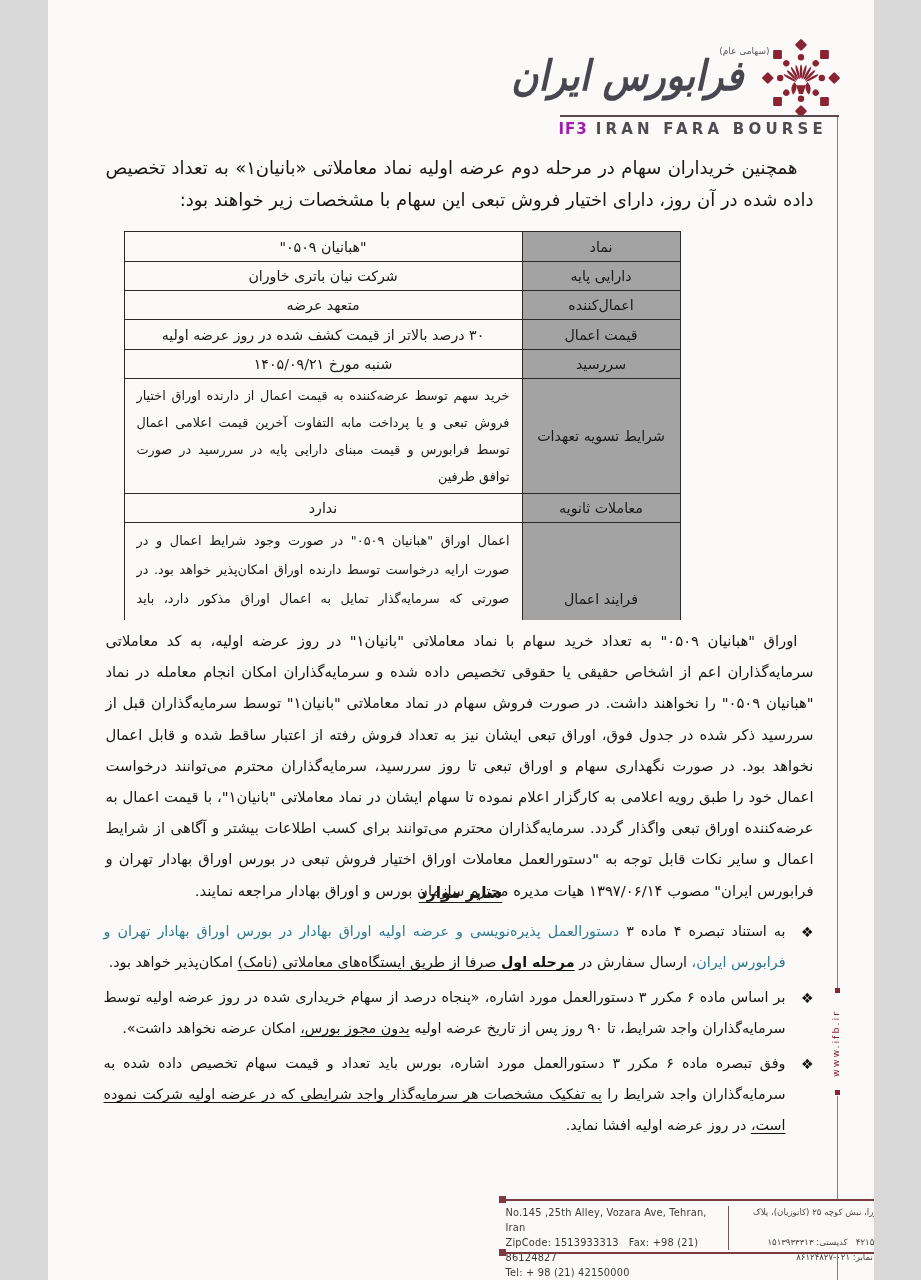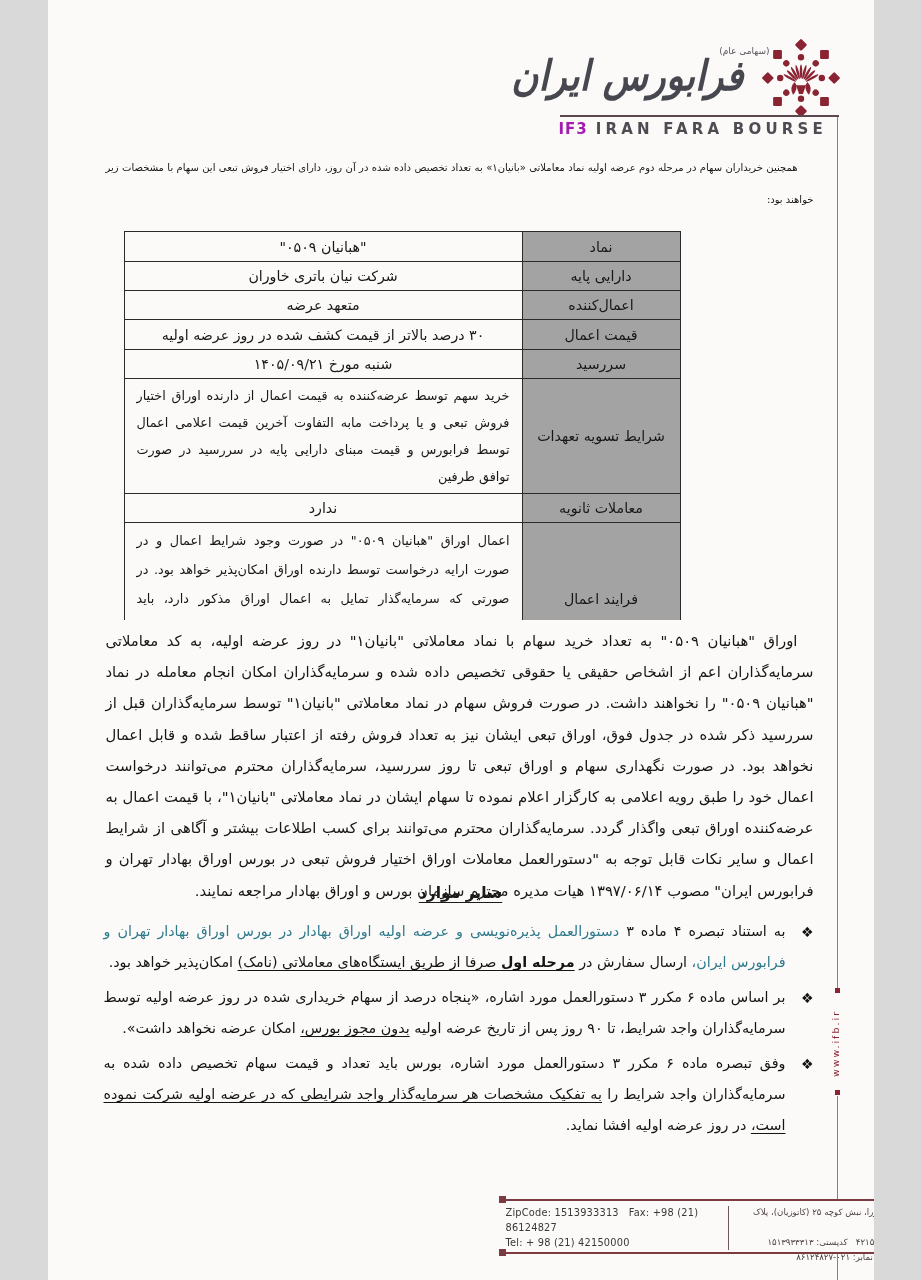--- a/index.html
+++ b/index.html
@@ -31,21 +31,21 @@
   .side-sq { position:absolute; right:34px; width:5px; height:5px; background:#8a2433; }
   .sq1 { top:988px; } .sq2 { top:1090px; }
   .website-vertical {
     position:absolute; right:29px; top:997px; height:92px; width:15px;
     writing-mode:vertical-rl; transform:rotate(180deg); direction:ltr;
     font-size:9.5px; letter-spacing:2px; color:#8a2433; text-align:center;
   }
   
   .para {
     position:absolute; right:60px; left:58px; text-align:justify;
-    font-size:10px; color:#161616;
+    font-size:18px; color:#161616;
   }
   .p1 { top:152px; line-height:31.5px; text-indent:16px; }
   .p2 { top:625px; line-height:31.2px; font-size:14.8px; text-indent:16px; }
   
   .table-wrap { position:absolute; top:231px; right:193px; width:557px; height:389px; overflow:hidden; }
   .spec-table { border-collapse:collapse; table-layout:fixed; width:557px; direction:rtl; }
   .spec-table td {
     border:1.5px solid #2a2a2a; text-align:center; vertical-align:middle;
     font-size:14.2px; padding:2px 10px; color:#171717;
   }
@@ -215,20 +215,21 @@
     </div>
     <div class="bullet">
       <span class="marker">❖</span>
       <span>وفق تبصره ماده ۶ مکرر ۳ دستورالعمل مورد اشاره، بورس باید تعداد و قیمت سهام تخصیص داده شده به سرمایه‌گذاران واجد شرایط را </span><span class="u">به تفکیک مشخصات هر سرمایه‌گذار واجد شرایطی که در عرضه اولیه شرکت نموده است،</span><span> در روز عرضه اولیه افشا نماید.</span>
     </div>
   </div>
 
   <div class="footer-sq fsq-top"></div>
   <div class="footer-line fl-top"></div>
   <div class="footer-en">
+    <div>No.145 ,25th Alley, Vozara Ave, Tehran, Iran</div>
     <div>ZipCode: 1513933313&nbsp;&nbsp;&nbsp;Fax: +98 (21) 86124827</div>
     <div>Tel: + 98 (21) 42150000</div>
   </div>
   <div class="footer-divider"></div>
   <div class="footer-fa">
     <div>تهران، خیابان وزرا، نبش کوچه ۲۵ (کاتوزیان)، پلاک ۱۴۵</div>
     <div>تلفن: ۰۲۱-۴۲۱۵۰۰۰۰&nbsp;&nbsp;&nbsp;کدپستی: ۱۵۱۳۹۳۳۳۱۳</div>
     <div class="l3">نمابر: ۰۲۱-۸۶۱۲۴۸۲۷</div>
   </div>
   <div class="footer-sq fsq-bottom"></div>

